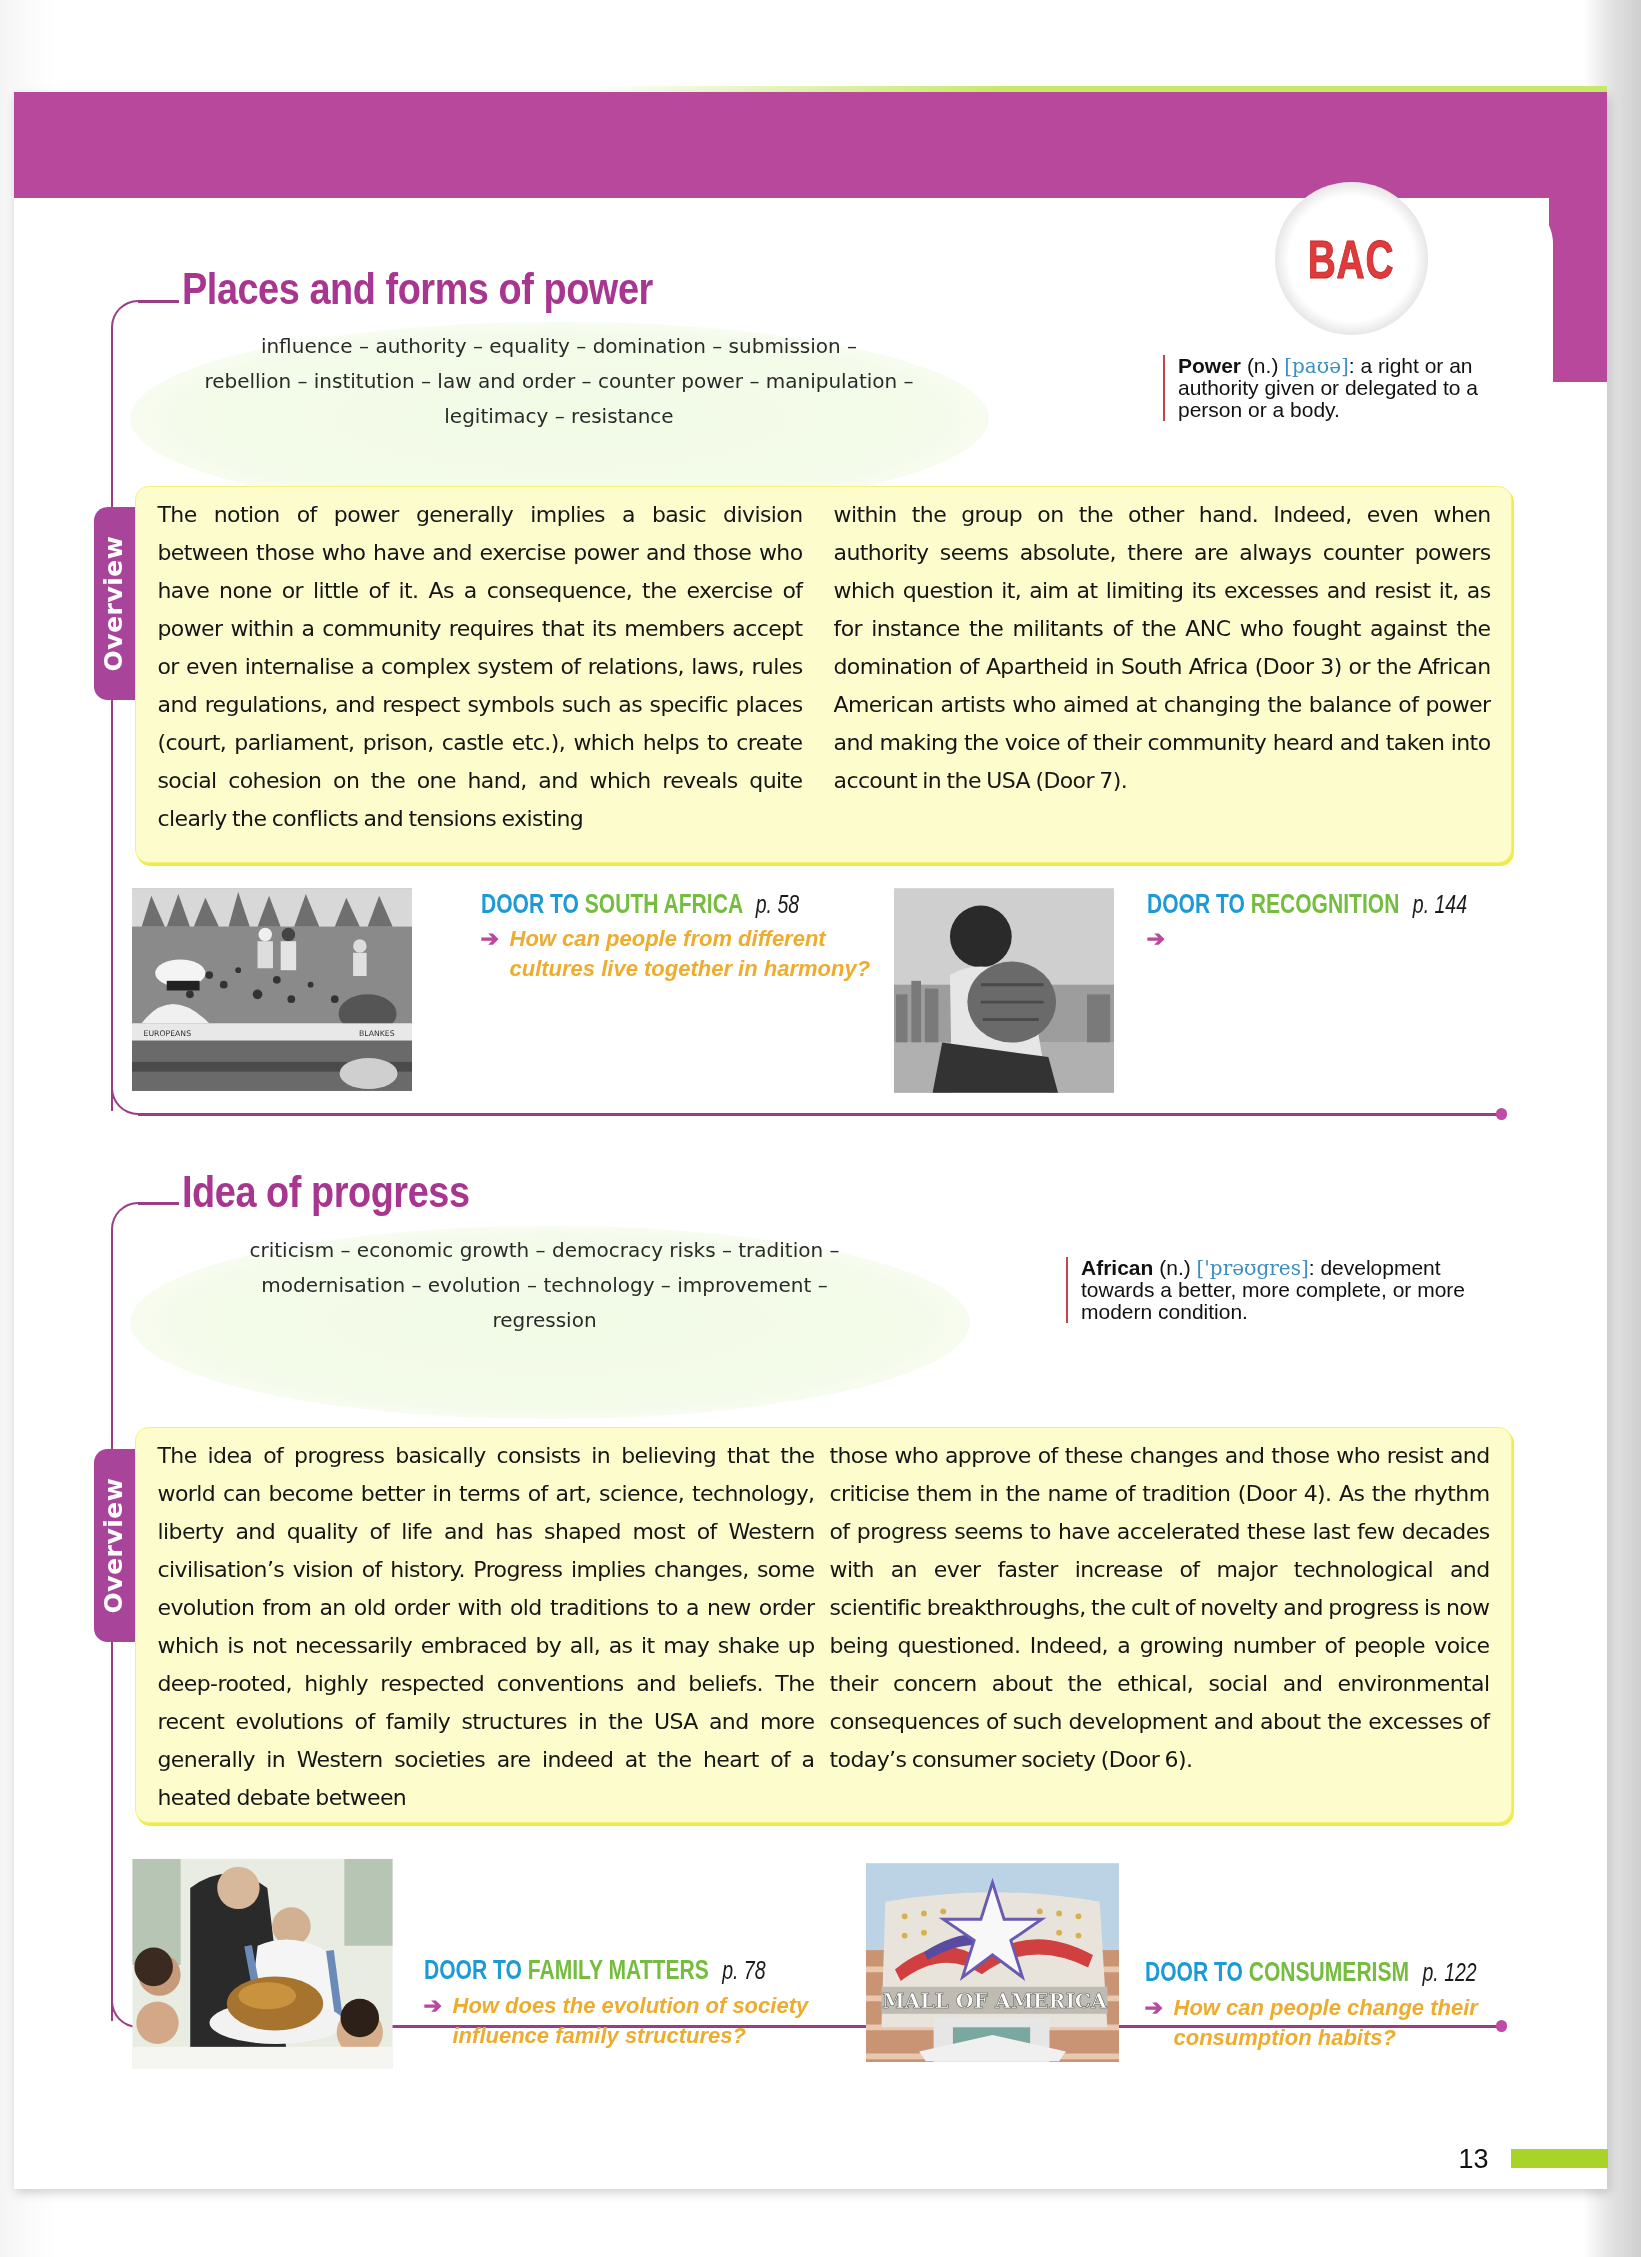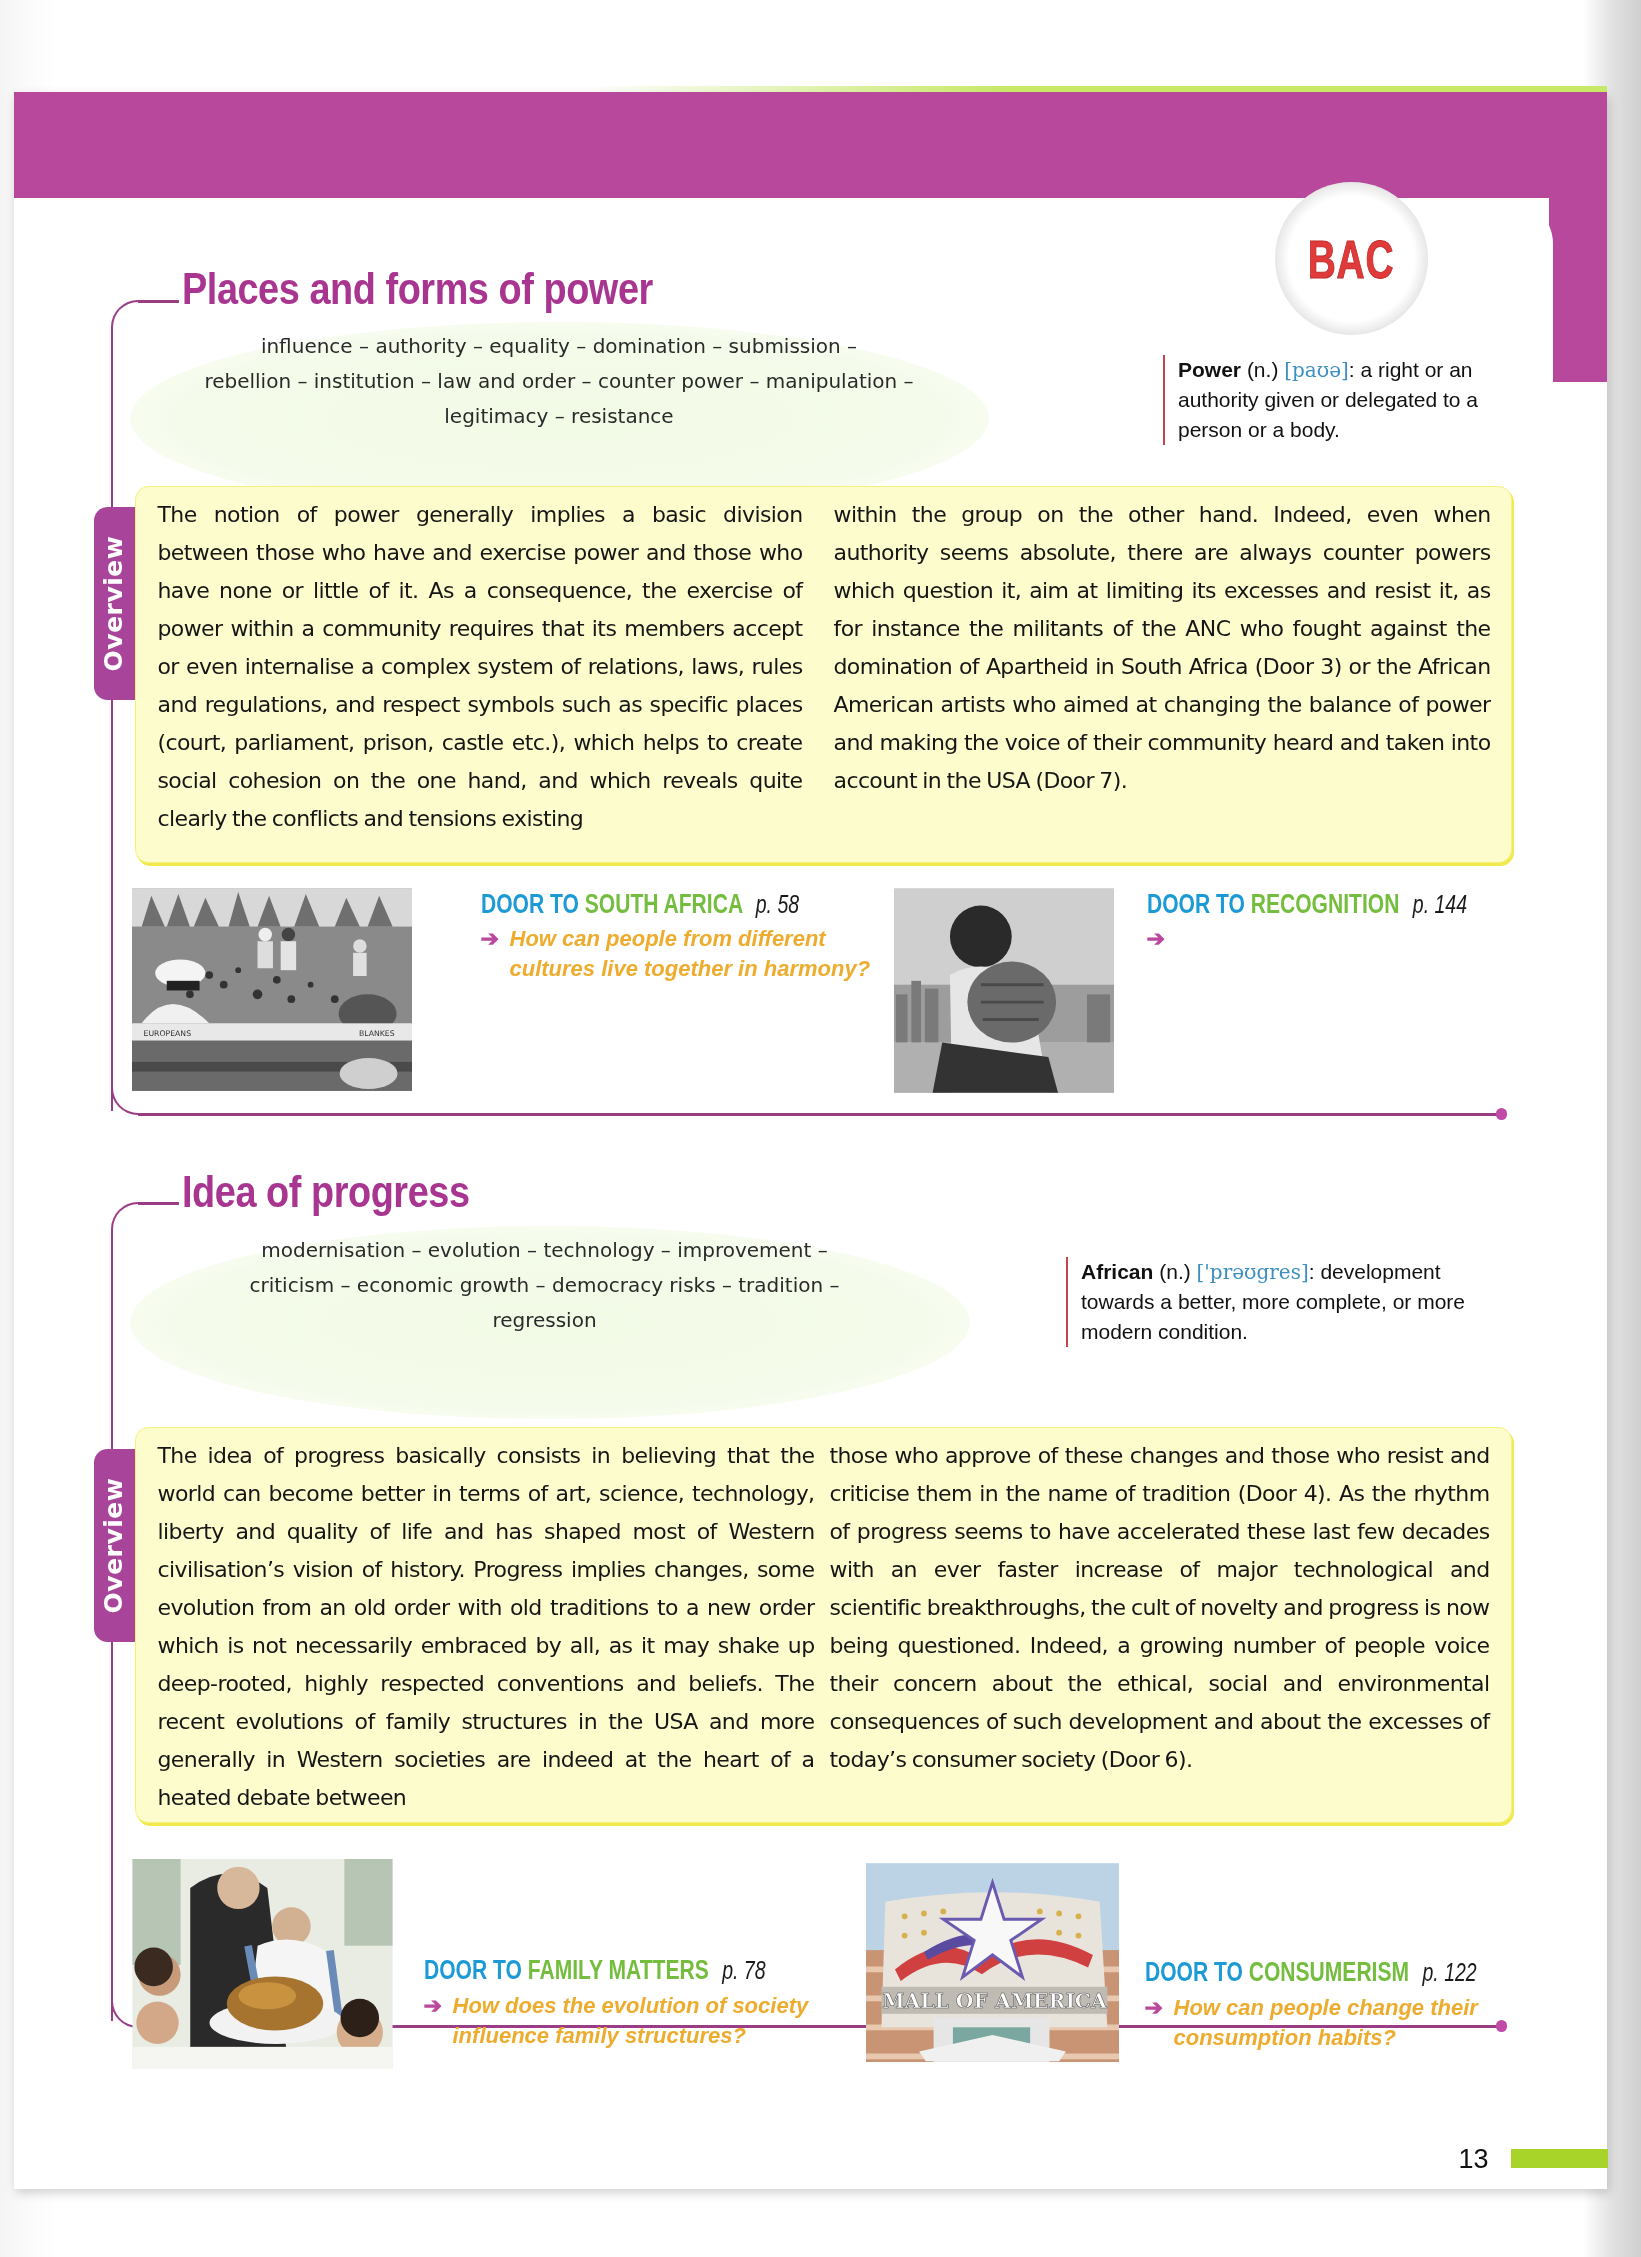--- a/index.html
+++ b/index.html
@@ -89,21 +89,21 @@
       line-height: 35px;
       color: #2a2a2a;
     }
 
     .definition {
       position: absolute;
       border-left: 2.9px solid #c4444a;
       padding-left: 13.5px;
       font-family: "Liberation Sans", sans-serif;
       font-size: 21px;
-      line-height: 30px;
+      line-height: 22px;
       color: #111;
     }
     .definition .term { font-weight: bold; }
     .definition .phon { color: #3c8fbf; font-family: "DejaVu Serif", serif; font-size: 20px; }
 
     .overview-box {
       position: absolute;
       background: #fdfccc;
       border: 1.9px solid #f5f07a;
       border-radius: 13.5px;
@@ -315,22 +315,22 @@
     <div class="frame-top" style="left:124px; top:1110px; width:41px;"></div>
     <div style="position:absolute; left:97px; top:1137px; width:2.9px; height:792px; background:#9b3c86;"></div>
     <div style="position:absolute; left:97px; top:1907px; width:29px; height:29px; border-left:2.9px solid #9b3c86; border-bottom:2.9px solid #9b3c86; border-bottom-left-radius:27px;"></div>
     <div class="frame-top" style="left:124px; top:1933px; width:1363px;"></div>
     <div class="frame-dot" style="left:1482px; top:1928px;"></div>
 
     <div class="section-title" style="left:168px; top:1075px;">Idea of progress</div>
 
     <div class="keyword-cloud" style="left:116px; top:1134px; width:840px; height:193px;"></div>
     <div class="keywords" style="left:145px; top:1141px; width:772px;">
+      <div>criticism – economic growth – democracy risks – tradition –</div>
       <div>modernisation – evolution – technology – improvement –</div>
-      <div>criticism – economic growth – democracy risks – tradition –</div>
       <div>regression</div>
     </div>
 
     <div class="definition" style="left:1052px; top:1165px; width:406px;">
       <span class="term">African</span>
       <span>(n.)</span>
       <span class="phon">['prəʊgres]</span><span>: development towards a better, more complete, or more modern condition.</span>
     </div>
 
     <div class="overview-tab" style="left:80px; top:1357px;">

